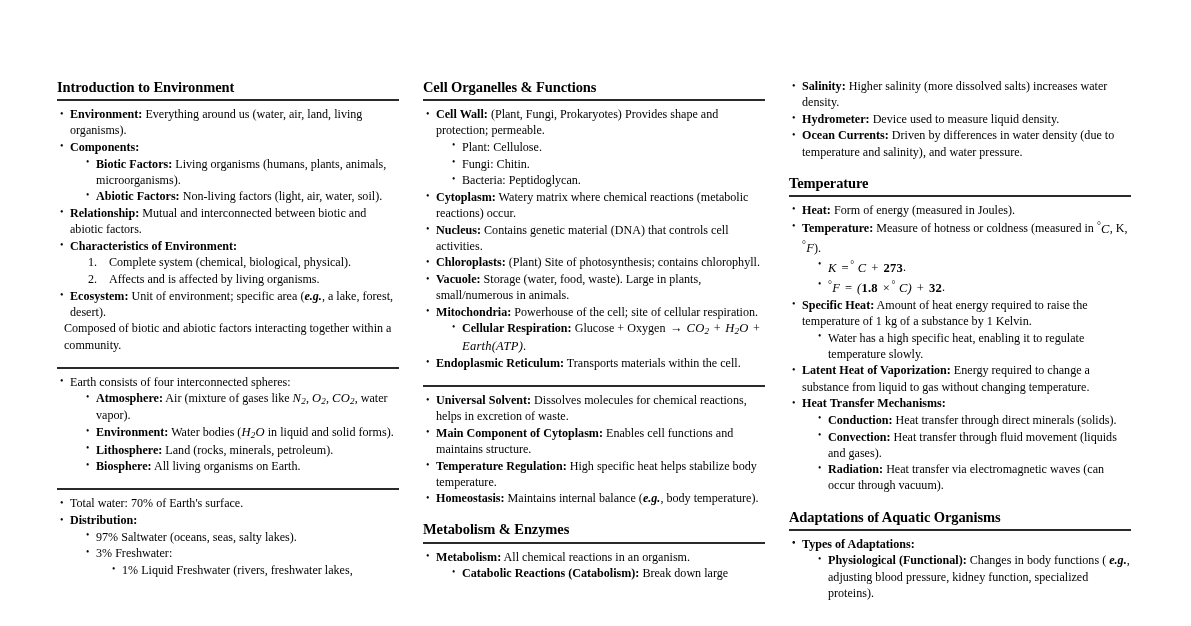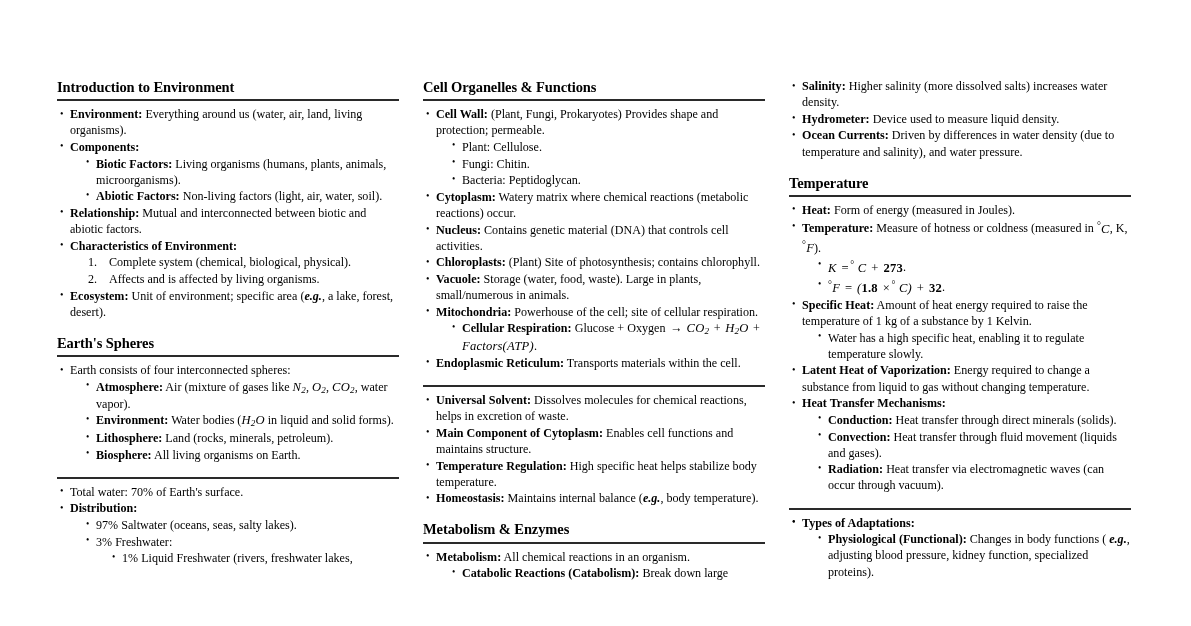--- a/index.html
+++ b/index.html
@@ -209,24 +209,26 @@
                 <span>Affects and is affected by living organisms.</span>
               </li>
             </ol>
           </li>
           <li>
             <span class="bul">•</span>
             <b>Ecosystem:</b>
             <span>Unit of environment; specific area (<span class="eg">e.g.</span>, a lake, forest, desert).</span>
           </li>
         </ul>
-      </div>
-
-      <div class="sec">
-        <h2 class="sec-title">Earth's Spheres</h2>
+        <div class="para">
+          <span>Composed of biotic and abiotic factors interacting together within a community.</span>
+        </div>
+      </div>
+
+      <div class="sec">
         <hr class="rule">
         <ul class="lvl1">
           <li>
             <span class="bul">•</span>
             <span>Earth consists of four interconnected spheres:</span>
             <ul class="lvl2">
               <li>
                 <span class="bul">•</span>
                 <b>Atmosphere:</b>
                 <span>Air (mixture of gases like <span class="math"><span class="mi">N</span><sub>2</sub></span>, <span class="math"><span class="mi">O</span><sub>2</sub></span>, <span class="math"><span class="mi">CO</span><sub>2</sub></span>, water vapor).</span>
@@ -329,21 +331,21 @@
             <span>Storage (water, food, waste). Large in plants, small/numerous in animals.</span>
           </li>
           <li>
             <span class="bul">•</span>
             <b>Mitochondria:</b>
             <span>Powerhouse of the cell; site of cellular respiration.</span>
             <ul class="lvl2">
               <li>
                 <span class="bul">•</span>
                 <b>Cellular Respiration:</b>
-                <span>Glucose + Oxygen <span class="op">→</span> <span class="math"><span class="mi">CO</span><sub>2</sub></span> <span class="op">+</span> <span class="math"><span class="mi">H</span><sub>2</sub><span class="mi">O</span></span> <span class="op">+</span> <span class="math"><span class="mi">Factors</span>(<span class="mi">ATP</span>)</span>.</span>
+                <span>Glucose + Oxygen <span class="op">→</span> <span class="math"><span class="mi">CO</span><sub>2</sub></span> <span class="op">+</span> <span class="math"><span class="mi">H</span><sub>2</sub><span class="mi">O</span></span> <span class="op">+</span> <span class="math"><span class="mi">Earth</span>(<span class="mi">ATP</span>)</span>.</span>
               </li>
             </ul>
           </li>
           <li>
             <span class="bul">•</span>
             <b>Endoplasmic Reticulum:</b>
             <span>Transports materials within the cell.</span>
           </li>
         </ul>
       </div>
@@ -475,20 +477,21 @@
                 <span class="bul">•</span>
                 <b>Radiation:</b>
                 <span>Heat transfer via electromagnetic waves (can occur through vacuum).</span>
               </li>
             </ul>
           </li>
         </ul>
       </div>
 
       <div class="sec">
+        <h2 class="sec-title">Adaptations of Aquatic Organisms</h2>
         <hr class="rule">
         <ul class="lvl1">
           <li>
             <span class="bul">•</span>
           </li>
           <li>
             <span class="bul">•</span>
             <b>Types of Adaptations:</b>
             <ul class="lvl2">
               <li>

